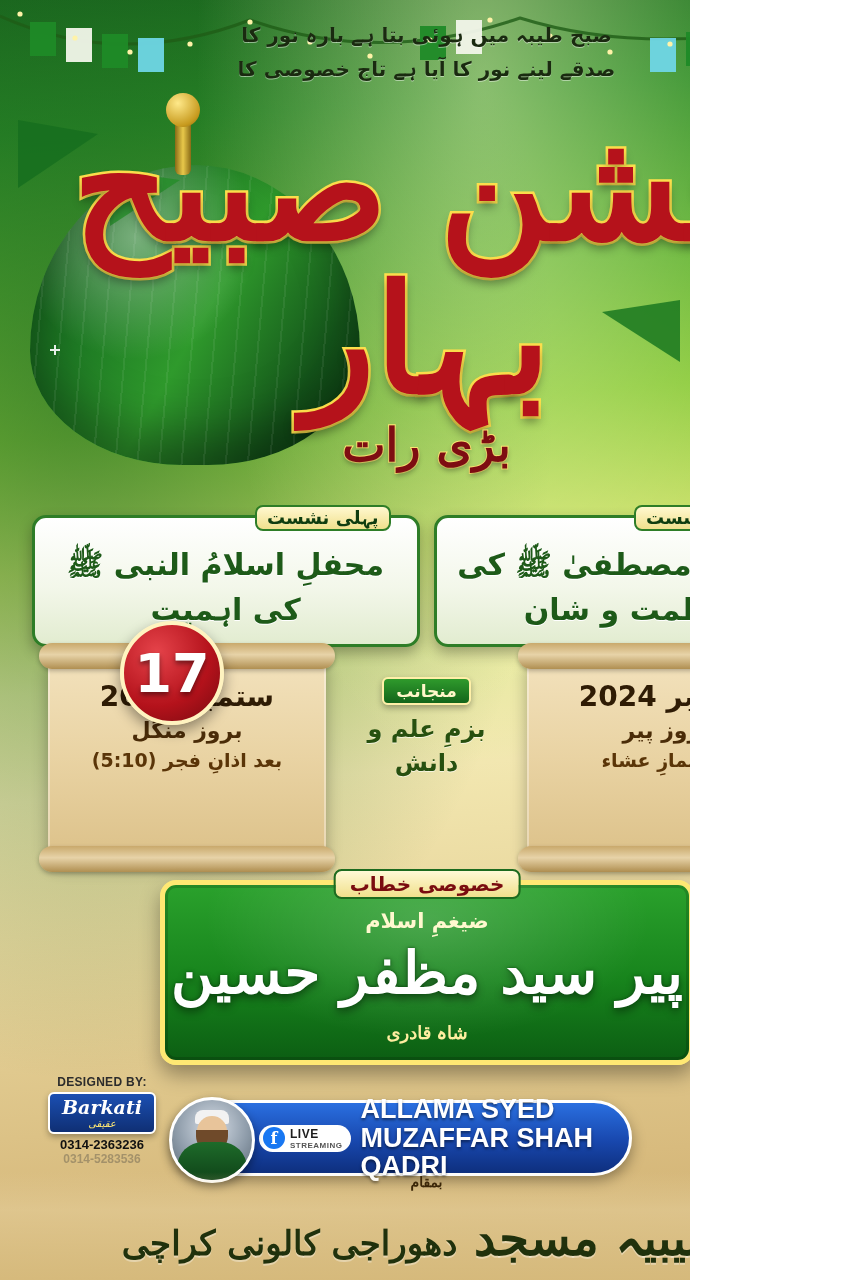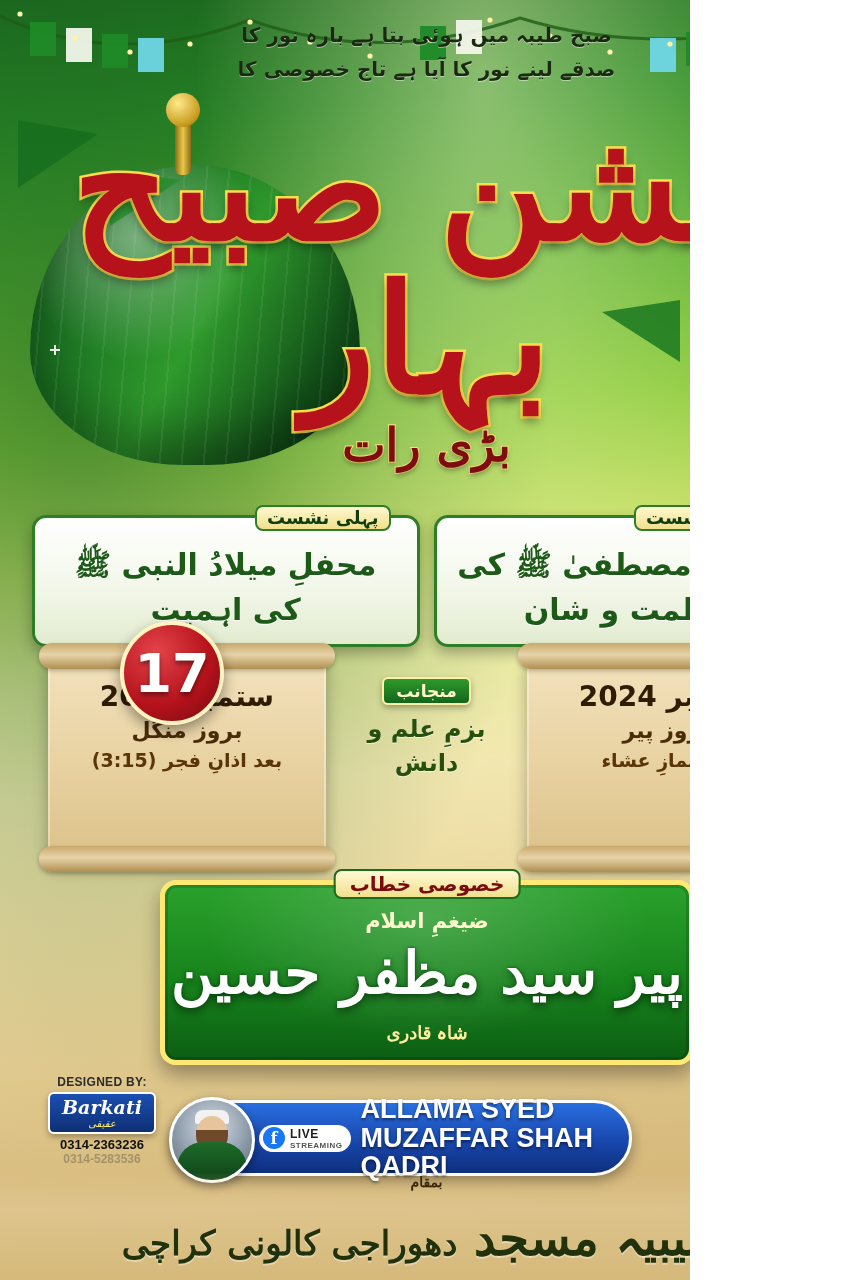--- a/index.html
+++ b/index.html
@@ -441,21 +441,21 @@
   </div>
 
   <div class="title-block">
     <div class="title-main">جشن صبیح بہار</div>
     <div class="title-sub">بڑی رات</div>
   </div>
 
   <div class="sessions">
     <div class="session">
       <div class="session-tag">پہلی نشست</div>
-      <div class="session-title">محفلِ میلادُ النبی ﷺ کی اہمیت</div>
+      <div class="session-title">محفلِ اسلامُ النبی ﷺ کی اہمیت</div>
     </div>
     <div class="session">
       <div class="session-tag">دوسری نشست</div>
       <div class="session-title">والدینِ مصطفیٰ ﷺ کی عظمت و شان</div>
     </div>
   </div>
 
   <div class="dates">
 
     <div class="scroll scroll-right">
@@ -463,21 +463,21 @@
         <div class="scroll-day">ستمبر 2024</div>
         <div class="scroll-year">بروز پیر</div>
         <div class="scroll-note">بعد نمازِ عشاء</div>
       </div>
     </div>
 
     <div class="scroll scroll-left">
       <div class="scroll-body">
         <div class="scroll-day">ستمبر 2024</div>
         <div class="scroll-year">بروز منگل</div>
-        <div class="scroll-note">بعد اذانِ فجر (3:15)</div>
+        <div class="scroll-note">بعد اذانِ فجر (5:10)</div>
       </div>
     </div>
     <div class="daybadge daybadge-left">17</div>
 
     <div class="center-emblem">
       <div class="emblem-chip">منجانب</div>
       <div class="emblem-text">بزمِ علم و دانش</div>
     </div>
   </div>
 

